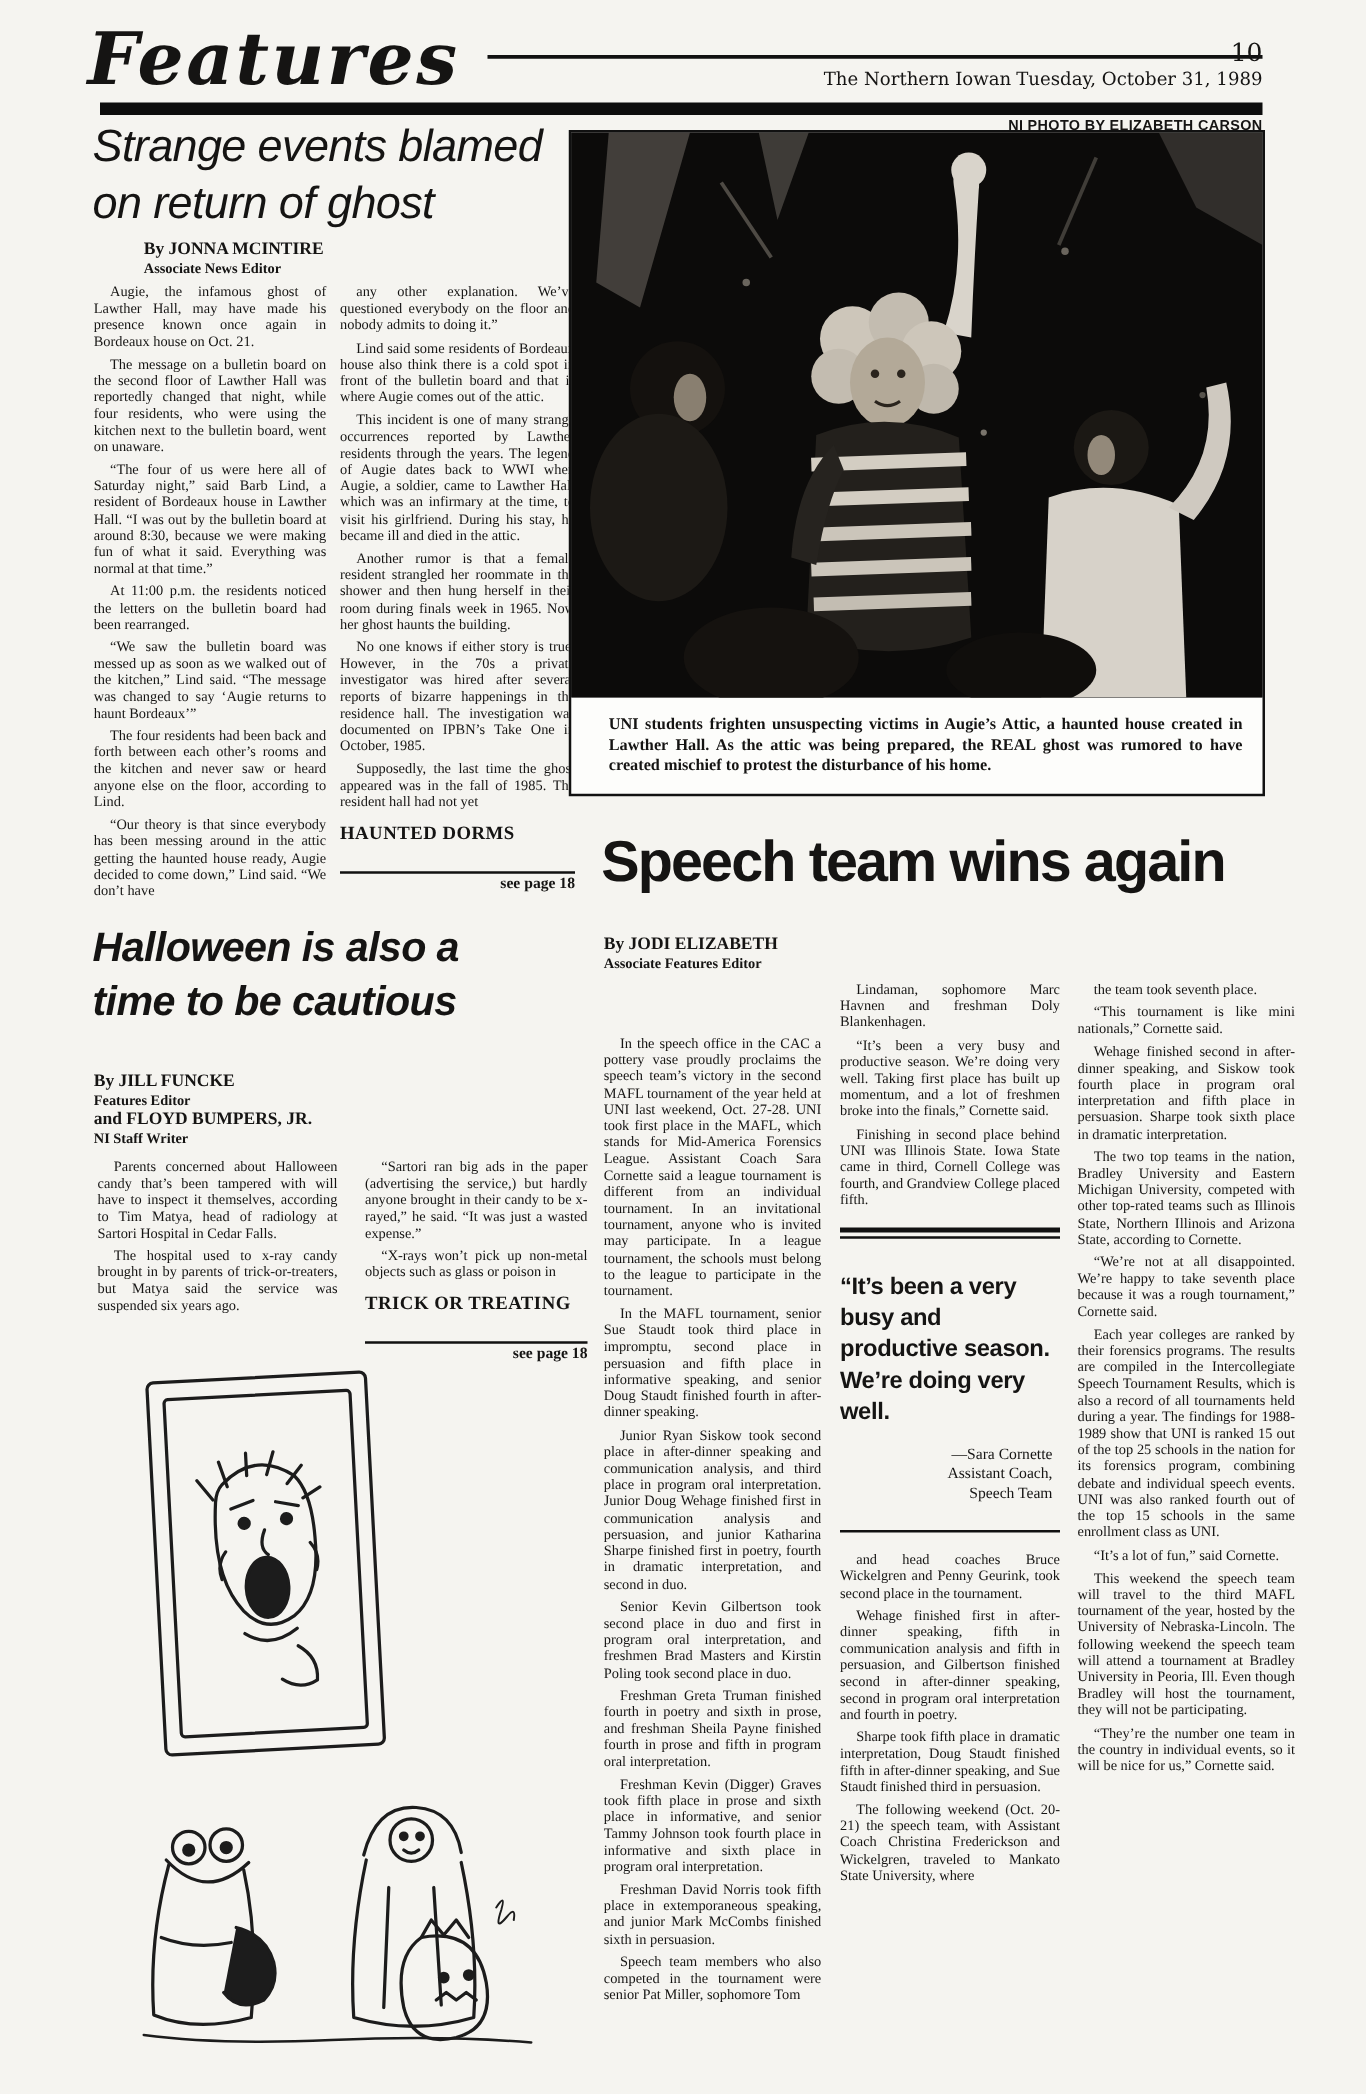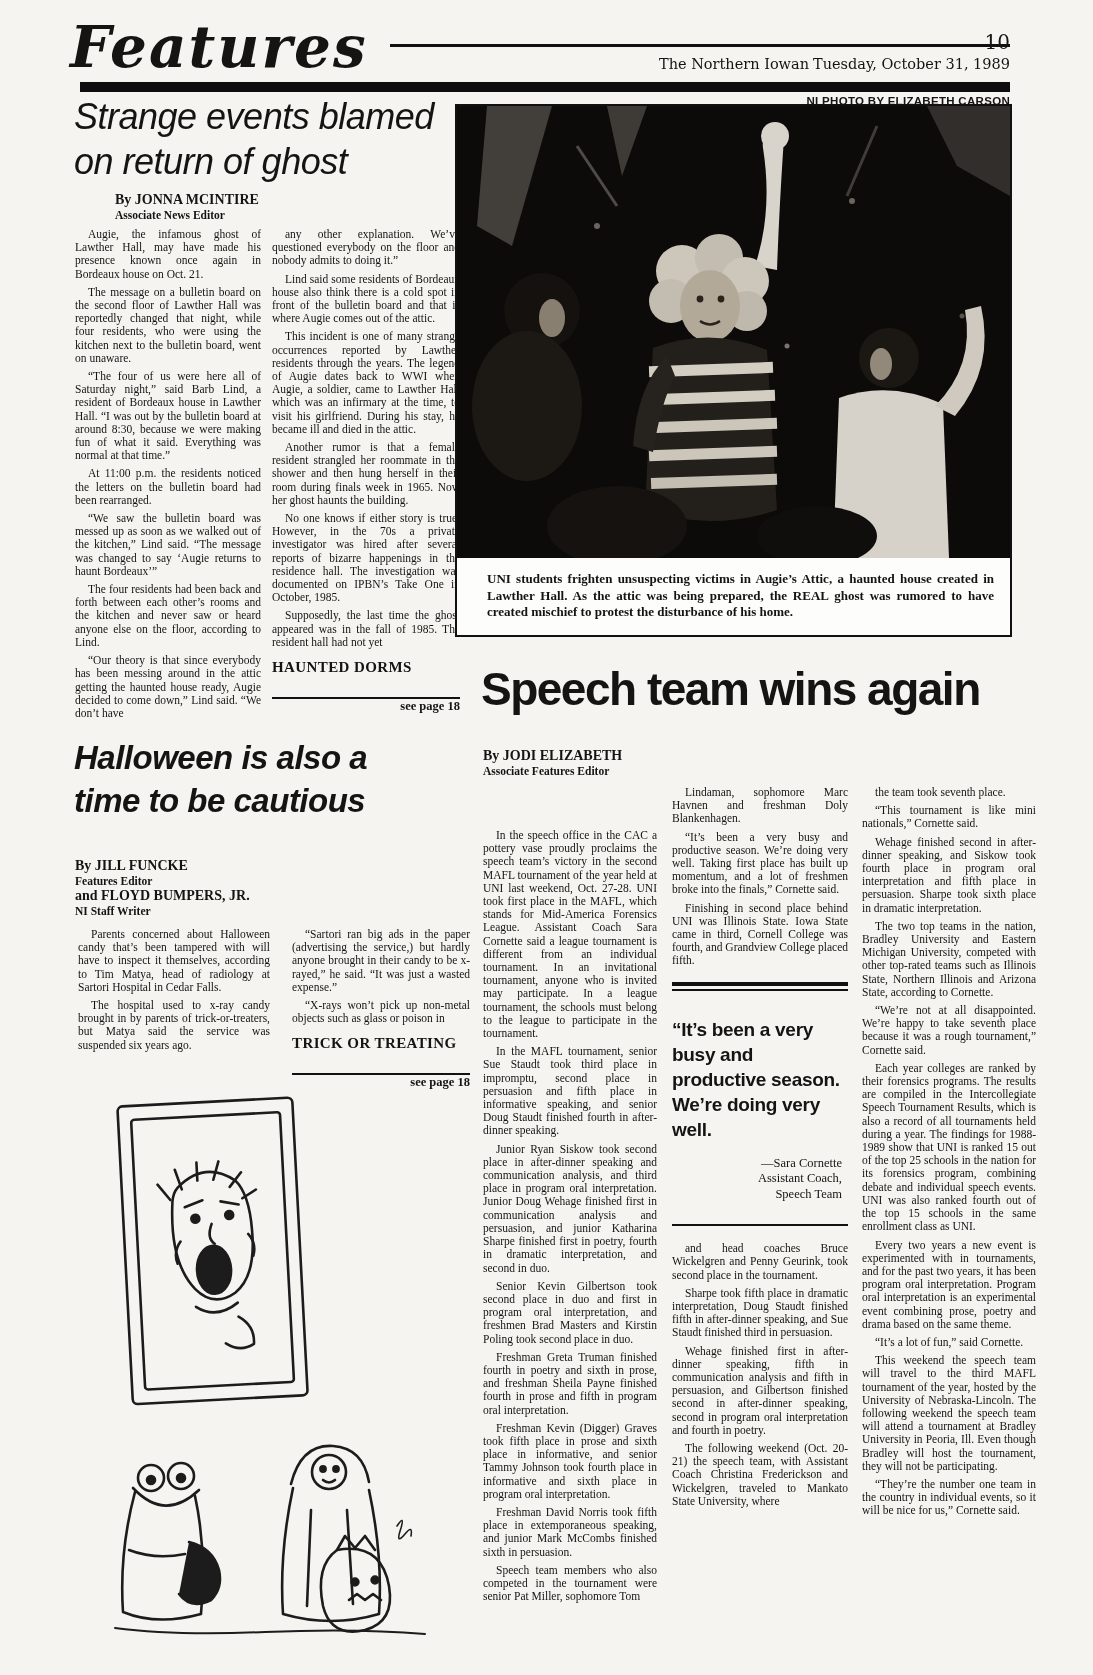--- a/index.html
+++ b/index.html
@@ -193,32 +193,31 @@
       <div class="pq-toprule"></div>
       <div class="pq-text">“It’s been a very busy and productive season. We’re doing very well.</div>
       <div class="pq-attr">
         <div>—Sara Cornette</div>
         <div>Assistant Coach,</div>
         <div>Speech Team</div>
       </div>
       <div class="pq-botrule"></div>
     </div>
     <p>and head coaches Bruce Wickelgren and Penny Geurink, took second place in the tournament.</p>
+    <p>Wehage finished first in after-dinner speaking, fifth in communication analysis and fifth in persuasion, and Gilbertson finished second in after-dinner speaking, second in program oral interpretation and fourth in poetry.</p>
     <p>Sharpe took fifth place in dramatic interpretation, Doug Staudt finished fifth in after-dinner speaking, and Sue Staudt finished third in persuasion.</p>
-    <p>Wehage finished first in after-dinner speaking, fifth in communication analysis and fifth in persuasion, and Gilbertson finished second in after-dinner speaking, second in program oral interpretation and fourth in poetry.</p>
     <p>The following weekend (Oct. 20-21) the speech team, with Assistant Coach Christina Frederickson and Wickelgren, traveled to Mankato State University, where</p>
   </div>
   <div class="speech-col3 body-col">
     <p>the team took seventh place.</p>
     <p>“This tournament is like mini nationals,” Cornette said.</p>
     <p>Wehage finished second in after-dinner speaking, and Siskow took fourth place in program oral interpretation and fifth place in persuasion. Sharpe took sixth place in dramatic interpretation.</p>
     <p>The two top teams in the nation, Bradley University and Eastern Michigan University, competed with other top-rated teams such as Illinois State, Northern Illinois and Arizona State, according to Cornette.</p>
     <p>“We’re not at all disappointed. We’re happy to take seventh place because it was a rough tournament,” Cornette said.</p>
     <p>Each year colleges are ranked by their forensics programs. The results are compiled in the Intercollegiate Speech Tournament Results, which is also a record of all tournaments held during a year. The findings for 1988-1989 show that UNI is ranked 15 out of the top 25 schools in the nation for its forensics program, combining debate and individual speech events. UNI was also ranked fourth out of the top 15 schools in the same enrollment class as UNI.</p>
-    <p>Every two years a new event is experimented with in tournaments, and for the past two years, it has been program oral interpretation. Program oral interpretation is an experimental event combining prose, poetry and drama based on the same theme.</p>
     <p>“It’s a lot of fun,” said Cornette.</p>
     <p>This weekend the speech team will travel to the third MAFL tournament of the year, hosted by the University of Nebraska-Lincoln. The following weekend the speech team will attend a tournament at Bradley University in Peoria, Ill. Even though Bradley will host the tournament, they will not be participating.</p>
     <p>“They’re the number one team in the country in individual events, so it will be nice for us,” Cornette said.</p>
   </div>
 
   <div class="hallo-headline">
     <span>Halloween is also a</span><br>
     <span>time to be cautious</span>
   </div>
   <div class="hallo-byline">

